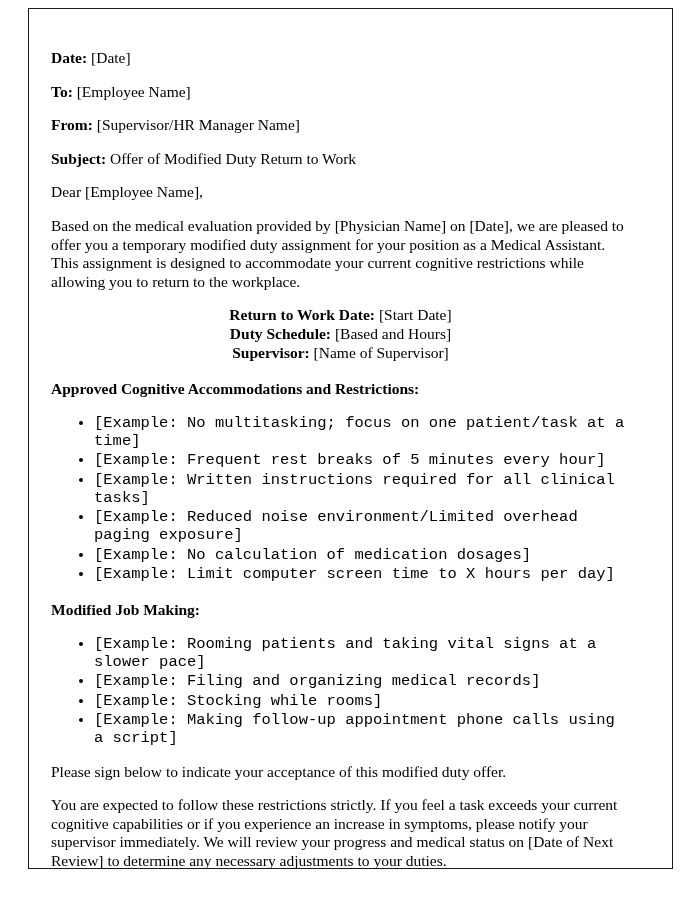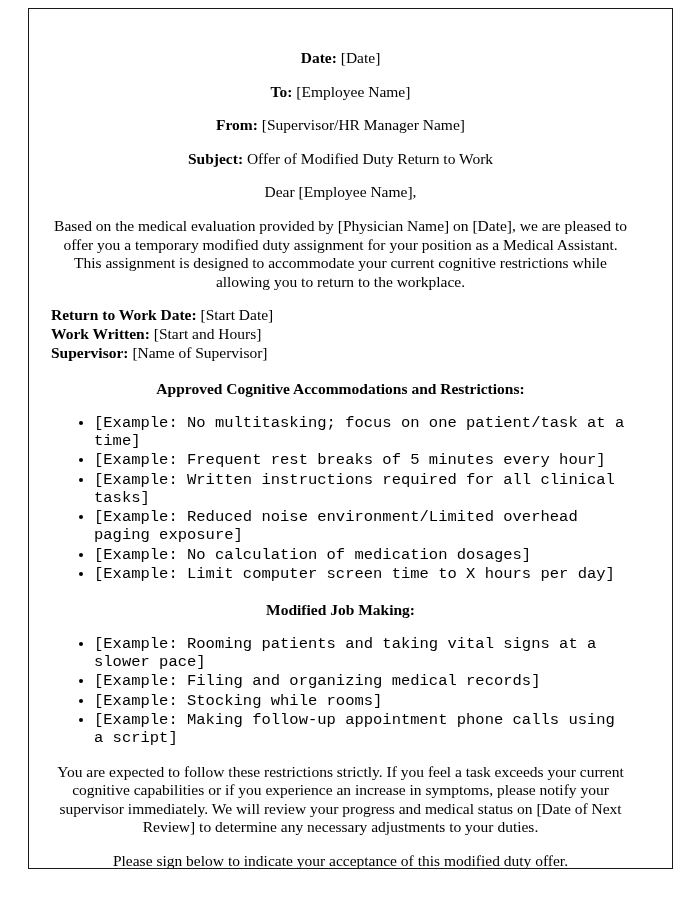--- a/index.html
+++ b/index.html
@@ -26,27 +26,27 @@
     box-sizing: border-box;
     overflow: hidden;
   }
   .letter-body {
     padding: 40px 42px 0 22px;
     font-size: 15.5px;
     line-height: 1.2;
   }
   p {
     margin: 0 0 15px 0;
-    text-align: center;
   }
   .tight {
     margin: 0;
   }
   .tight-block {
     margin: 0 0 15px 0;
+    text-align: center;
   }
   strong, .heading {
     font-weight: bold;
   }
   .heading {
     margin: 18px 0 15px 0;
   }
   ul {
     margin: 0 0 15px 0;
     padding-left: 43px;
@@ -71,21 +71,21 @@
       <p><strong>From:</strong><span> [Supervisor/HR Manager Name]</span></p>
 
       <p><strong>Subject:</strong><span> Offer of Modified Duty Return to Work</span></p>
 
       <p>Dear [Employee Name],</p>
 
       <p>Based on the medical evaluation provided by [Physician Name] on [Date], we are pleased to offer you a temporary modified duty assignment for your position as a Medical Assistant. This assignment is designed to accommodate your current cognitive restrictions while allowing you to return to the workplace.</p>
 
       <div class="tight-block">
         <div class="tight"><strong>Return to Work Date:</strong><span> [Start Date]</span></div>
-        <div class="tight"><strong>Work Written:</strong><span> [Start and Hours]</span></div>
+        <div class="tight"><strong>Duty Schedule:</strong><span> [Based and Hours]</span></div>
         <div class="tight"><strong>Supervisor:</strong><span> [Name of Supervisor]</span></div>
       </div>
 
       <p class="heading">Approved Cognitive Accommodations and Restrictions:</p>
 
       <ul>
         <li>[Example: No multitasking; focus on one patient/task at a time]</li>
         <li>[Example: Frequent rest breaks of 5 minutes every hour]</li>
         <li>[Example: Written instructions required for all clinical tasks]</li>
         <li>[Example: Reduced noise environment/Limited overhead paging exposure]</li>
@@ -95,21 +95,21 @@
 
       <p class="heading">Modified Job Making:</p>
 
       <ul>
         <li>[Example: Rooming patients and taking vital signs at a slower pace]</li>
         <li>[Example: Filing and organizing medical records]</li>
         <li>[Example: Stocking while rooms]</li>
         <li>[Example: Making follow-up appointment phone calls using a script]</li>
       </ul>
 
+      <p>Please sign below to indicate your acceptance of this modified duty offer.</p>
+
       <p>You are expected to follow these restrictions strictly. If you feel a task exceeds your current cognitive capabilities or if you experience an increase in symptoms, please notify your supervisor immediately. We will review your progress and medical status on [Date of Next Review] to determine any necessary adjustments to your duties.</p>
-
-      <p>Please sign below to indicate your acceptance of this modified duty offer.</p>
 
       <p>Physician,</p>
 
     </div>
   </div>
 </div>
 
 </body></html>

